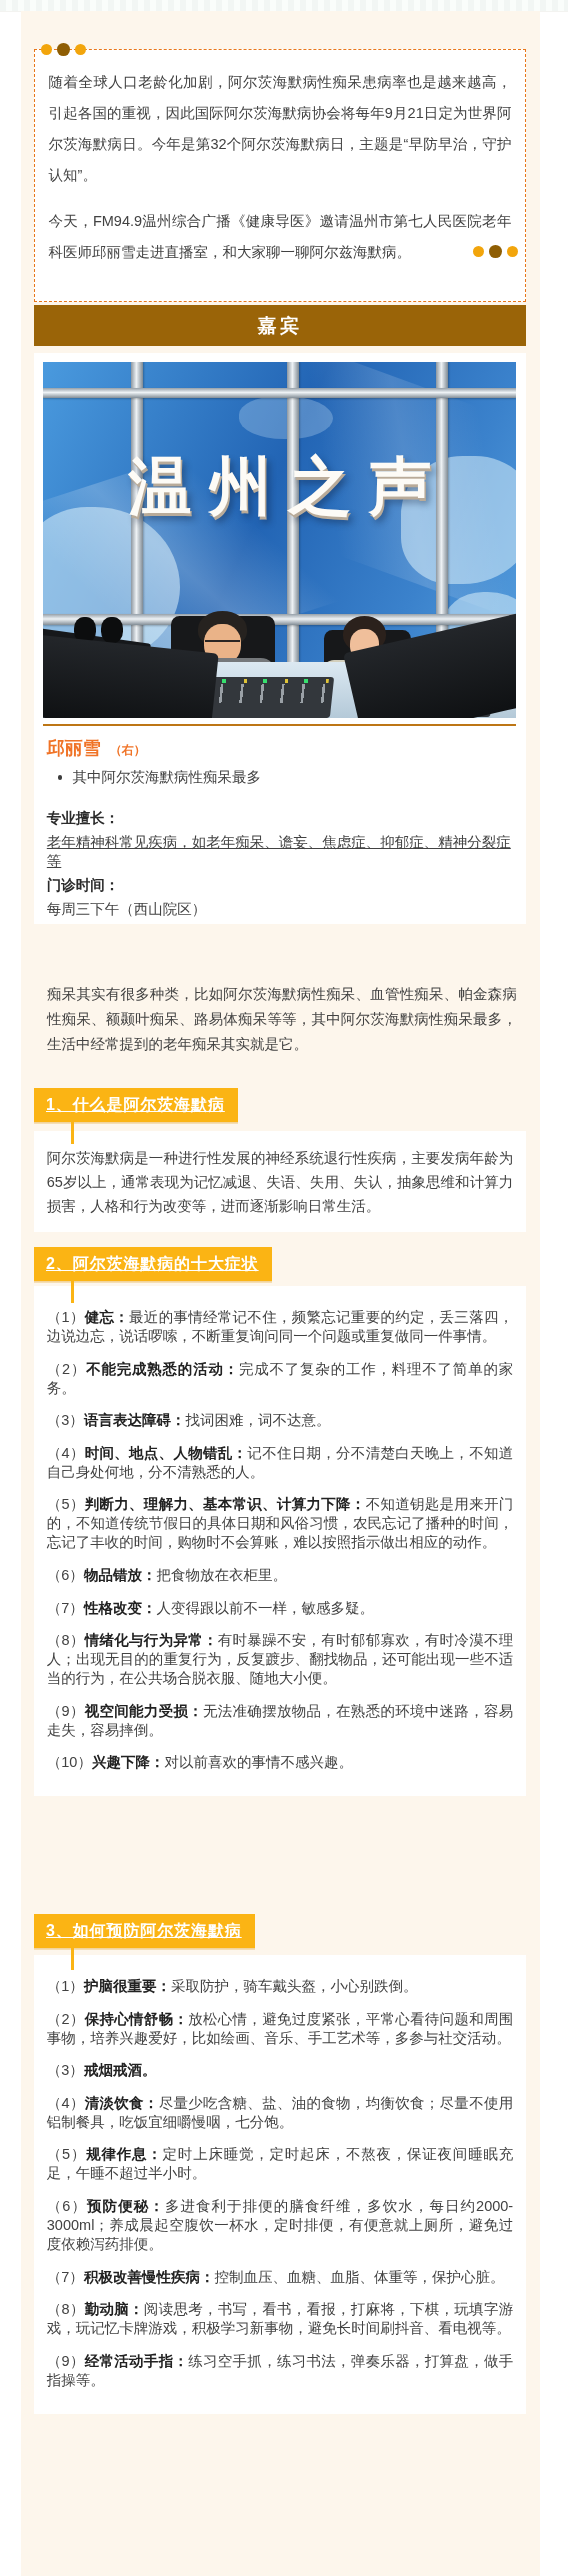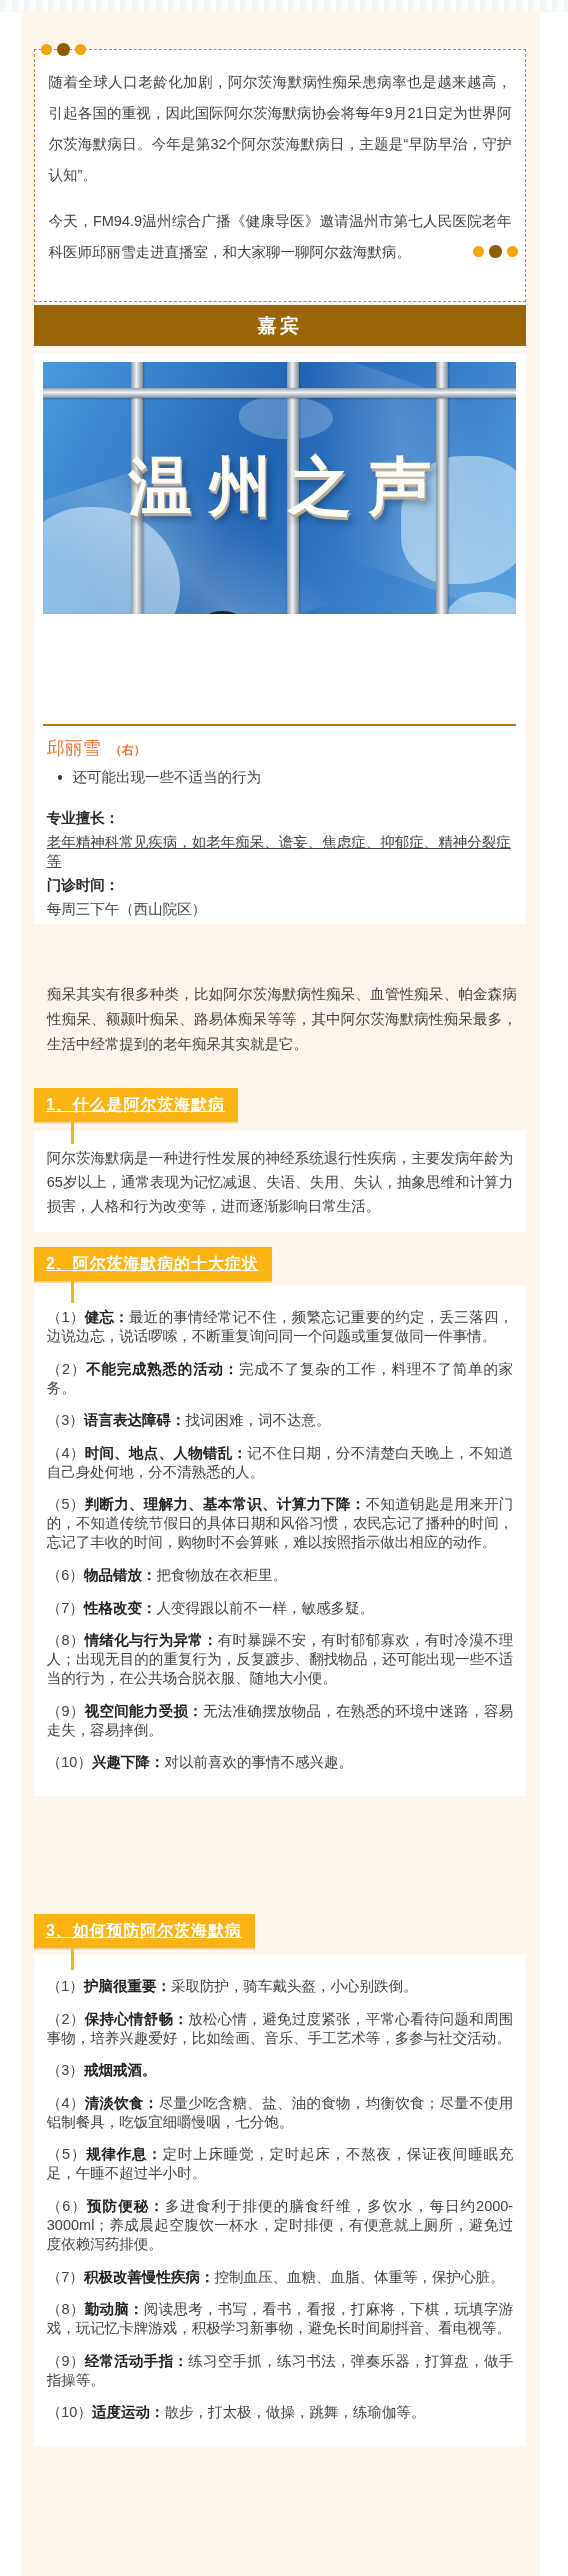--- a/index.html
+++ b/index.html
@@ -27,21 +27,21 @@
 
   
   .guest-banner{position:absolute;left:34px;top:305px;width:492px;height:41px;background:#9a6408;
     color:#ffffff;font-size:19px;font-weight:bold;letter-spacing:3.4px;
     display:flex;align-items:center;justify-content:center;}
 
   
   .guest-card{position:absolute;left:34px;top:353px;width:492px;height:571px;background:#ffffff;}
 
   
-  .photo{position:absolute;left:9.4px;top:9.4px;width:473px;height:252px;overflow:hidden;
+  .photo{position:absolute;left:9.4px;top:9.4px;width:473px;height:356px;overflow:hidden;
     background:linear-gradient(115deg,#4a9ade 0%,#2264b4 45%,#3b82cc 75%,#5aa3e0 100%);}
   .blob{position:absolute;background:rgba(215,238,250,.55);border-radius:45% 55% 50% 50%;}
   .blob.b1{left:-25.5px;top:145px;width:162px;height:153px;}
   .blob.b2{left:51px;top:255px;width:102px;height:77px;border-radius:60% 40% 55% 45%;}
   .blob.b3{left:358px;top:94px;width:136px;height:128px;border-radius:50% 50% 60% 40%;}
   .blob.b4{left:400px;top:230px;width:94px;height:77px;}
   .blob.b5{left:196px;top:34px;width:94px;height:43px;opacity:.5;}
   .streak{position:absolute;left:-51px;top:102px;width:358px;height:187px;
     background:linear-gradient(60deg,rgba(255,255,255,0) 30%,rgba(255,255,255,.22) 50%,rgba(255,255,255,0) 70%);
     transform:rotate(-18deg);}
@@ -88,21 +88,21 @@
   .headphones:before,.headphones:after{content:"";position:absolute;width:22px;height:25.5px;background:#0c0d0e;border-radius:45%;}
   .headphones:before{left:0;} .headphones:after{left:27px;}
   .papers{position:absolute;left:421px;top:281px;width:53px;height:19px;background:#f6f8f9;
     transform:rotate(-4deg);border-radius:1.7px;z-index:8;}
   .phone{position:absolute;left:443px;top:288px;width:29px;height:12px;background:#b4712f;
     transform:rotate(-8deg);border-radius:2.6px;z-index:9;}
 
   .divider{position:absolute;left:9.4px;top:371px;width:473px;height:1.7px;background:#bd7615;}
 
   .name-row{position:absolute;left:12.8px;top:383px;}
-  .guest-name{font-size:18px;font-weight:normal;color:#f07326;}
+  .guest-name{font-size:18px;font-weight:bold;color:#f07326;}
   .guest-note{font-size:12px;font-weight:bold;color:#f07326;margin-left:5.1px;}
   .bullet-row{position:absolute;left:24px;top:415px;display:flex;align-items:center;}
   .bullet-dot{width:4.3px;height:4.3px;border-radius:50%;background:#3c3c3c;margin-right:10.2px;}
   .bullet-text{font-size:14.5px;color:#424242;}
   .g-label{position:absolute;left:12.8px;font-size:14.5px;font-weight:bold;color:#2b2b2b;}
   .g-text{position:absolute;left:12.8px;font-size:14.5px;color:#424242;width:467px;}
   .lab-spec{top:456px;} .txt-spec{top:480px;text-decoration:underline;}
   .lab-clinic{top:523px;} .txt-clinic{top:547px;}
 
   
@@ -189,21 +189,21 @@
       <div class="monitor monitor-left"></div>
       <div class="monitor monitor-right"></div>
     </div>
     <div class="divider"></div>
     <div class="name-row">
       <span class="guest-name">邱丽雪</span>
       <span class="guest-note">（右）</span>
     </div>
     <div class="bullet-row">
       <span class="bullet-dot"></span>
-      <span class="bullet-text">还可能出现一些不适当的行为</span>
+      <span class="bullet-text">其中阿尔茨海默病性痴呆最多</span>
     </div>
     <div class="g-label lab-spec">专业擅长：</div>
     <div class="g-text txt-spec">老年精神科常见疾病，如老年痴呆、谵妄、焦虑症、抑郁症、精神分裂症等</div>
     <div class="g-label lab-clinic">门诊时间：</div>
     <div class="g-text txt-clinic">每周三下午（西山院区）</div>
   </div>
 
   <div class="lead-para">痴呆其实有很多种类，比如阿尔茨海默病性痴呆、血管性痴呆、帕金森病性痴呆、额颞叶痴呆、路易体痴呆等等，其中阿尔茨海默病性痴呆最多，生活中经常提到的老年痴呆其实就是它。</div>
 
   <div class="badge badge-1">1、什么是阿尔茨海默病</div>
@@ -232,16 +232,15 @@
   <div class="card card-3">
     <div class="item"><span class="num">（1）</span><span class="lead">护脑很重要：</span><span class="txt">采取防护，骑车戴头盔，小心别跌倒。</span></div>
     <div class="item"><span class="num">（2）</span><span class="lead">保持心情舒畅：</span><span class="txt">放松心情，避免过度紧张，平常心看待问题和周围事物，培养兴趣爱好，比如绘画、音乐、手工艺术等，多参与社交活动。</span></div>
     <div class="item"><span class="num">（3）</span><span class="lead">戒烟戒酒。</span><span class="txt"></span></div>
     <div class="item"><span class="num">（4）</span><span class="lead">清淡饮食：</span><span class="txt">尽量少吃含糖、盐、油的食物，均衡饮食；尽量不使用铝制餐具，吃饭宜细嚼慢咽，七分饱。</span></div>
     <div class="item"><span class="num">（5）</span><span class="lead">规律作息：</span><span class="txt">定时上床睡觉，定时起床，不熬夜，保证夜间睡眠充足，午睡不超过半小时。</span></div>
     <div class="item"><span class="num">（6）</span><span class="lead">预防便秘：</span><span class="txt">多进食利于排便的膳食纤维，多饮水，每日约2000-3000ml；养成晨起空腹饮一杯水，定时排便，有便意就上厕所，避免过度依赖泻药排便。</span></div>
     <div class="item"><span class="num">（7）</span><span class="lead">积极改善慢性疾病：</span><span class="txt">控制血压、血糖、血脂、体重等，保护心脏。</span></div>
     <div class="item"><span class="num">（8）</span><span class="lead">勤动脑：</span><span class="txt">阅读思考，书写，看书，看报，打麻将，下棋，玩填字游戏，玩记忆卡牌游戏，积极学习新事物，避免长时间刷抖音、看电视等。</span></div>
     <div class="item"><span class="num">（9）</span><span class="lead">经常活动手指：</span><span class="txt">练习空手抓，练习书法，弹奏乐器，打算盘，做手指操等。</span></div>
-    <div class="item"><span class="num">（10）</span><span class="lead">适度运动：</span><span class="txt">散步，打太极，做操，跳舞，练瑜伽等。</span></div>
   </div>
 </div>
 
 
 </body></html>

